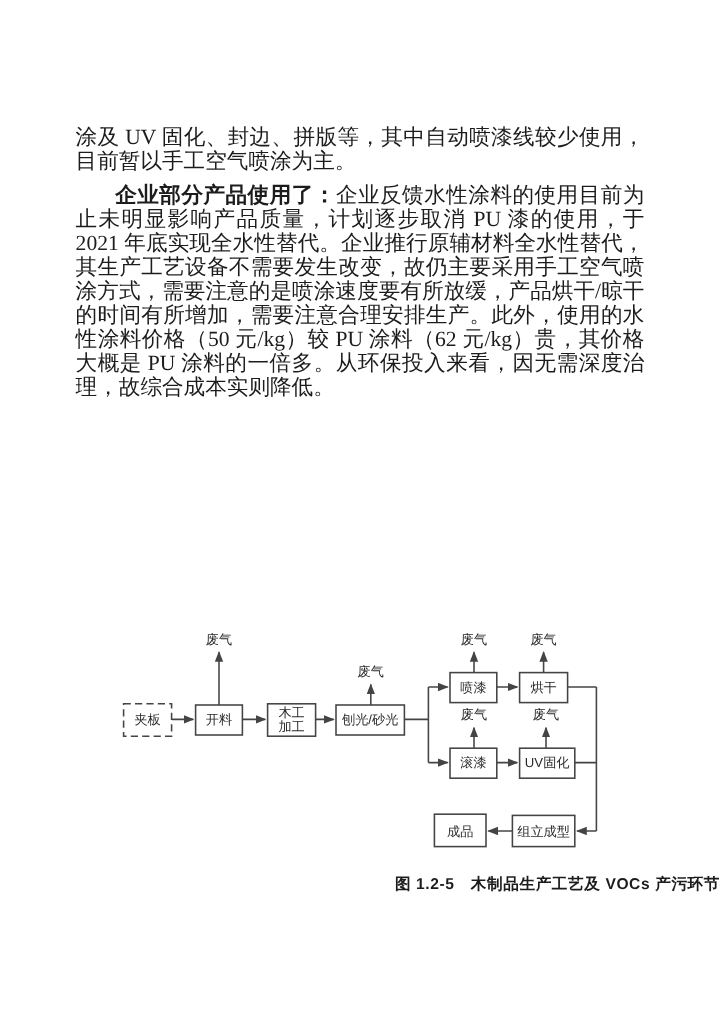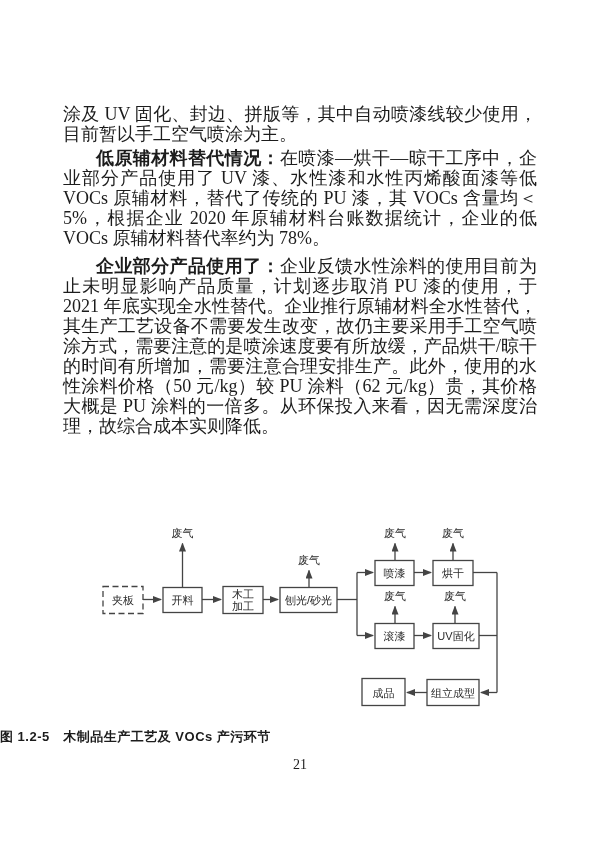--- a/index.html
+++ b/index.html
@@ -40,21 +40,21 @@
   .flowchart text {
     font-family: "Liberation Sans", sans-serif;
     font-size: 11px;
     fill: #2a2a2a;
   }
   .figure-caption {
     position: absolute;
     top: 728px;
     left: 0;
     width: 600px;
-    text-align: left;
+    text-align: right;
     font-family: "Liberation Sans", sans-serif;
     font-weight: bold;
     font-size: 13px;
     color: #1c1c1c;
     letter-spacing: 0.5px;
   }
   .page-number {
     position: absolute;
     top: 757px;
     left: 0;
@@ -64,21 +64,20 @@
     color: #1c1c1c;
   }
 </style>
 </head>
 <body>
 
 <div class="page">
 
   <div class="body-text">
     <p class="para"><span>涂及 UV 固化、封边、拼版等，其中自动喷漆线较少使用，目前暂以手工空气喷涂为主。</span></p>
-    <p class="para indent p2"><b>低原辅材料替代情况：</b><span>在喷漆—烘干—晾干工序中，企业部分产品使用了 UV 漆、水性漆和水性丙烯酸面漆等低 VOCs 原辅材料，替代了传统的 PU 漆，其 VOCs 含量均＜5%，根据企业 2020 年原辅材料台账数据统计，企业的低 VOCs 原辅材料替代率约为 78%。</span></p>
     <p class="para indent p3"><b>企业部分产品使用了：</b><span>企业反馈水性涂料的使用目前为止未明显影响产品质量，计划逐步取消 PU 漆的使用，于 2021 年底实现全水性替代。企业推行原辅材料全水性替代，其生产工艺设备不需要发生改变，故仍主要采用手工空气喷涂方式，需要注意的是喷涂速度要有所放缓，产品烘干/晾干的时间有所增加，需要注意合理安排生产。此外，使用的水性涂料价格（50 元/kg）较 PU 涂料（62 元/kg）贵，其价格大概是 PU 涂料的一倍多。从环保投入来看，因无需深度治理，故综合成本实则降低。</span></p>
   </div>
 
   <svg class="flowchart" viewBox="0 0 420 200" xmlns="http://www.w3.org/2000/svg">
     <defs>
       <marker id="arr" markerWidth="9" markerHeight="8" refX="8" refY="3.5" orient="auto" markerUnits="userSpaceOnUse">
         <path d="M0,0 L9,3.5 L0,7 Z" fill="#444444"></path>
       </marker>
     </defs>
 
@@ -156,15 +155,14 @@
         <text x="288.5" y="182" text-anchor="middle">成品</text>
       </g>
       <g>
         <rect x="332" y="165" width="52" height="26" fill="#ffffff" stroke="#444444" stroke-width="1.3"></rect>
         <text x="358" y="182" text-anchor="middle">组立成型</text>
       </g>
     </g>
   </svg>
 
   <div class="figure-caption">图 1.2-5　木制品生产工艺及 VOCs 产污环节</div>
-  <div class="page-number">21</div>
 
 </div>
 
 </body></html>

